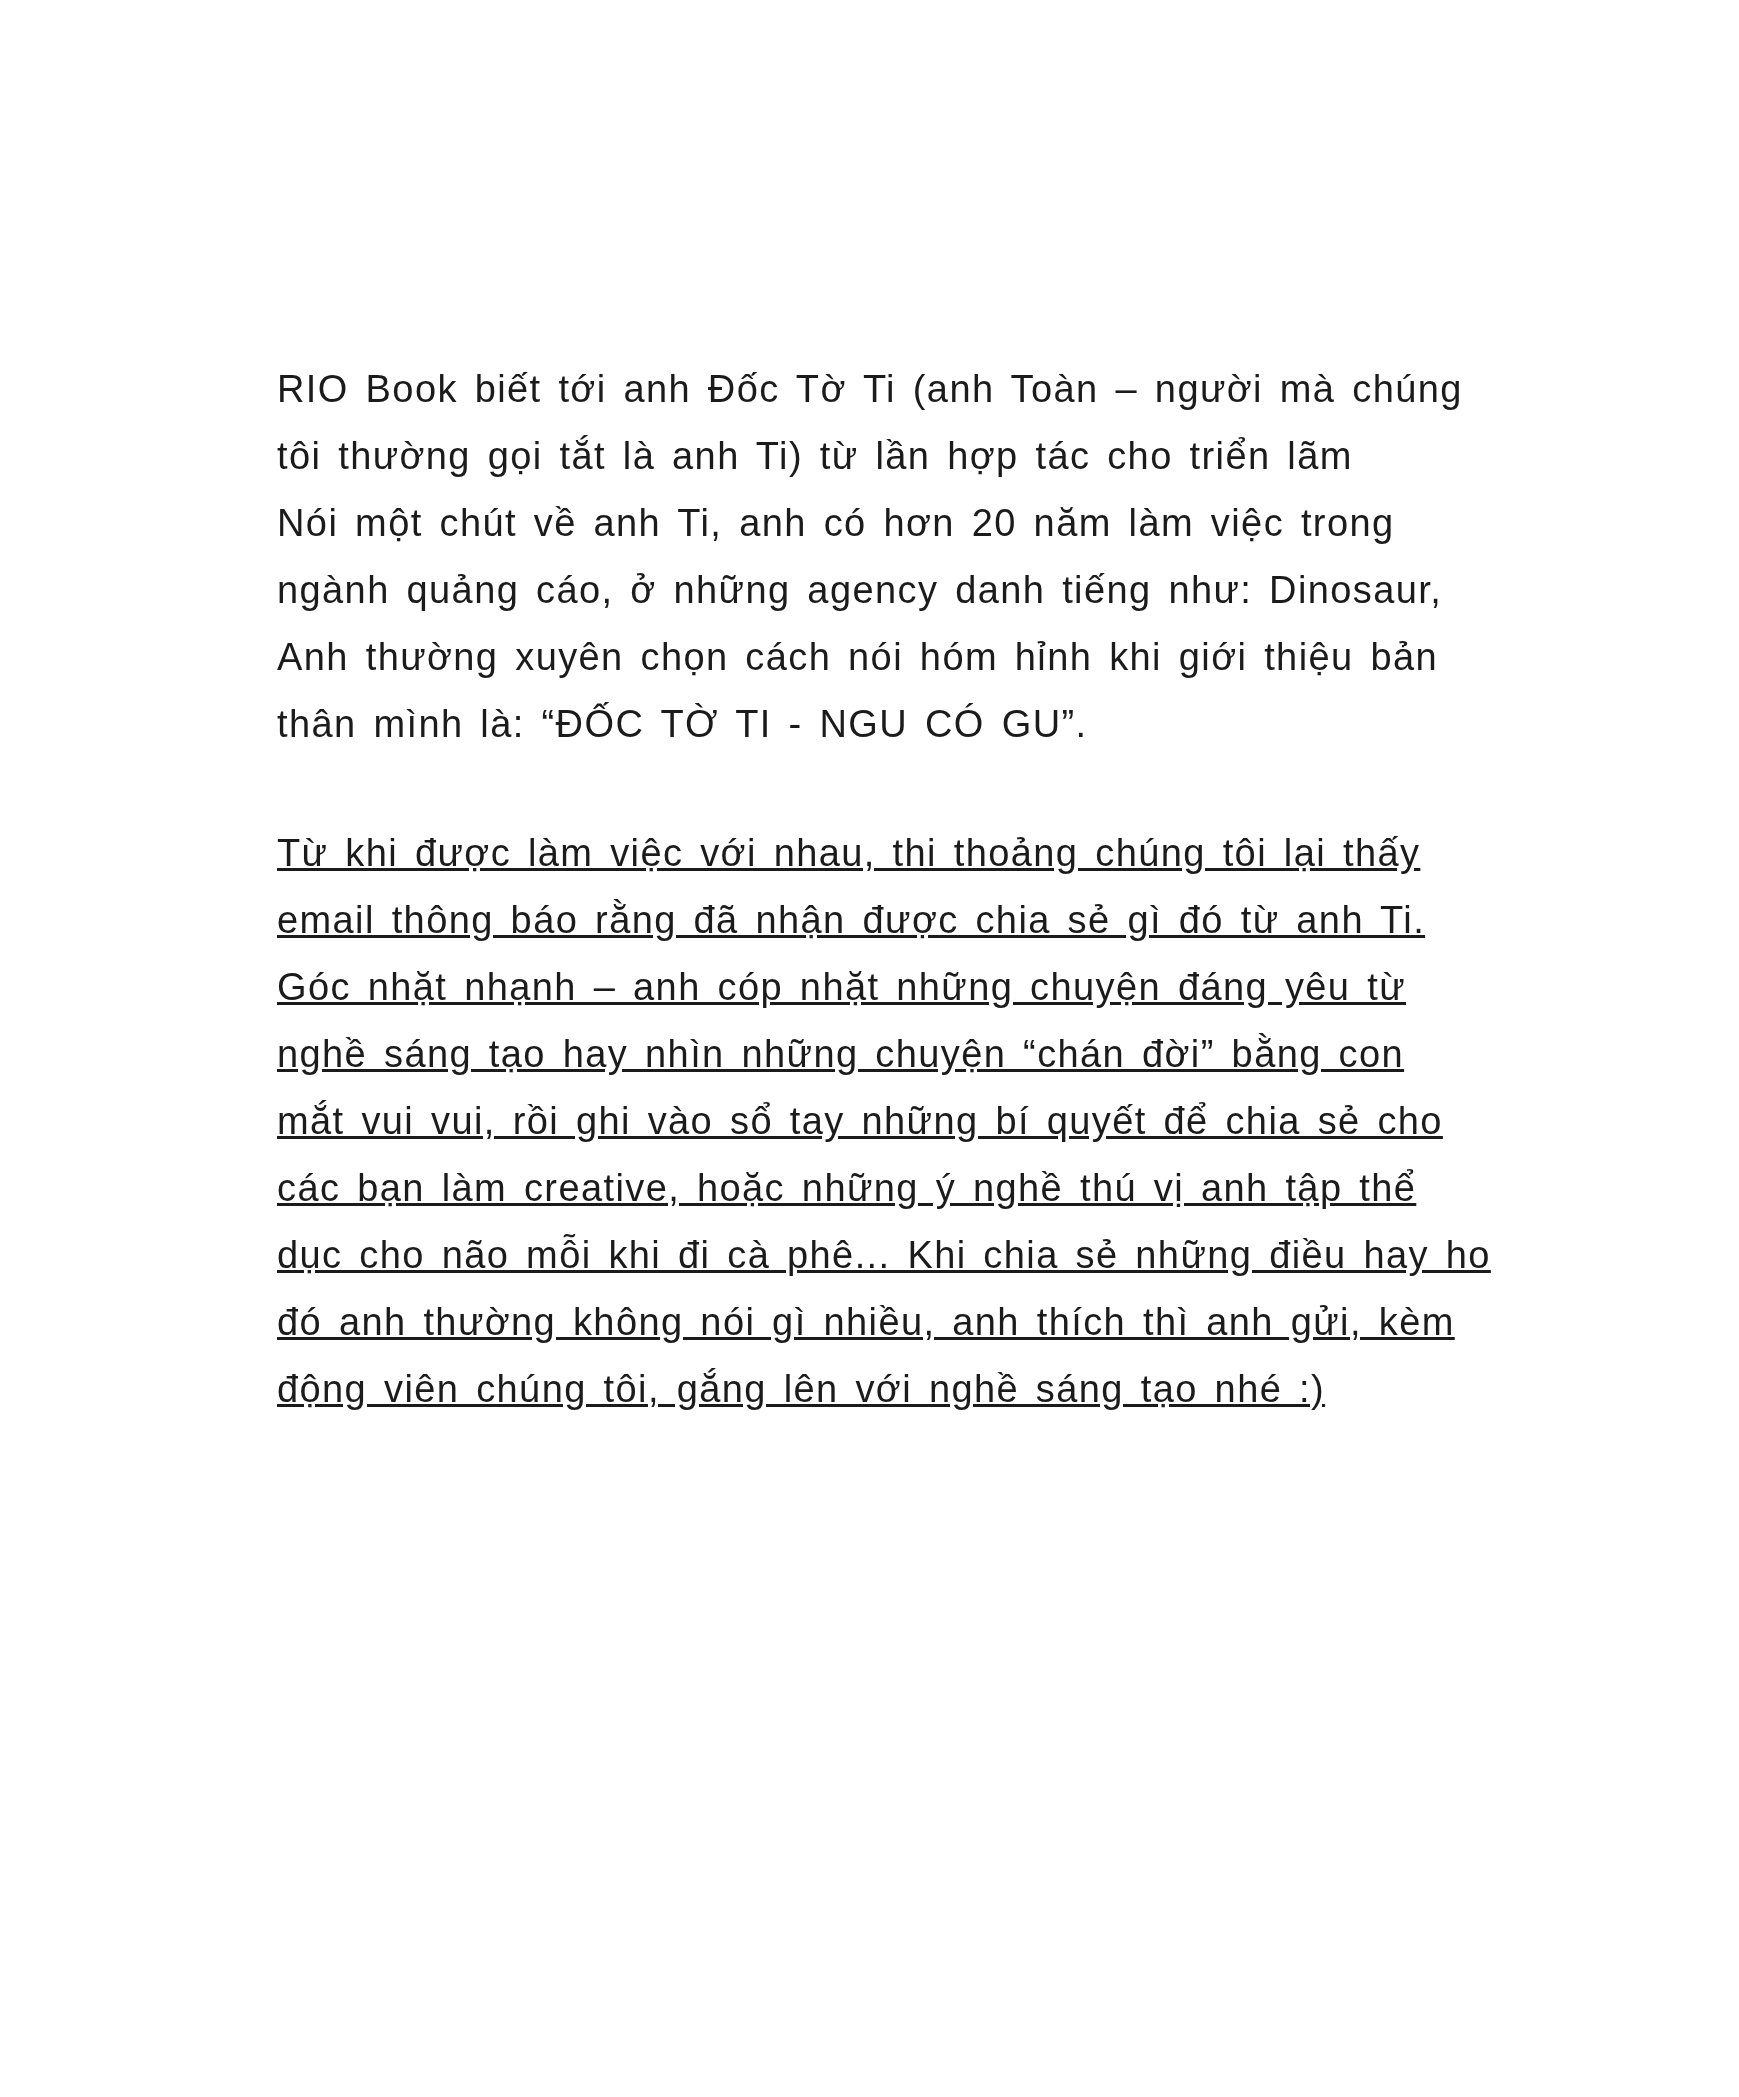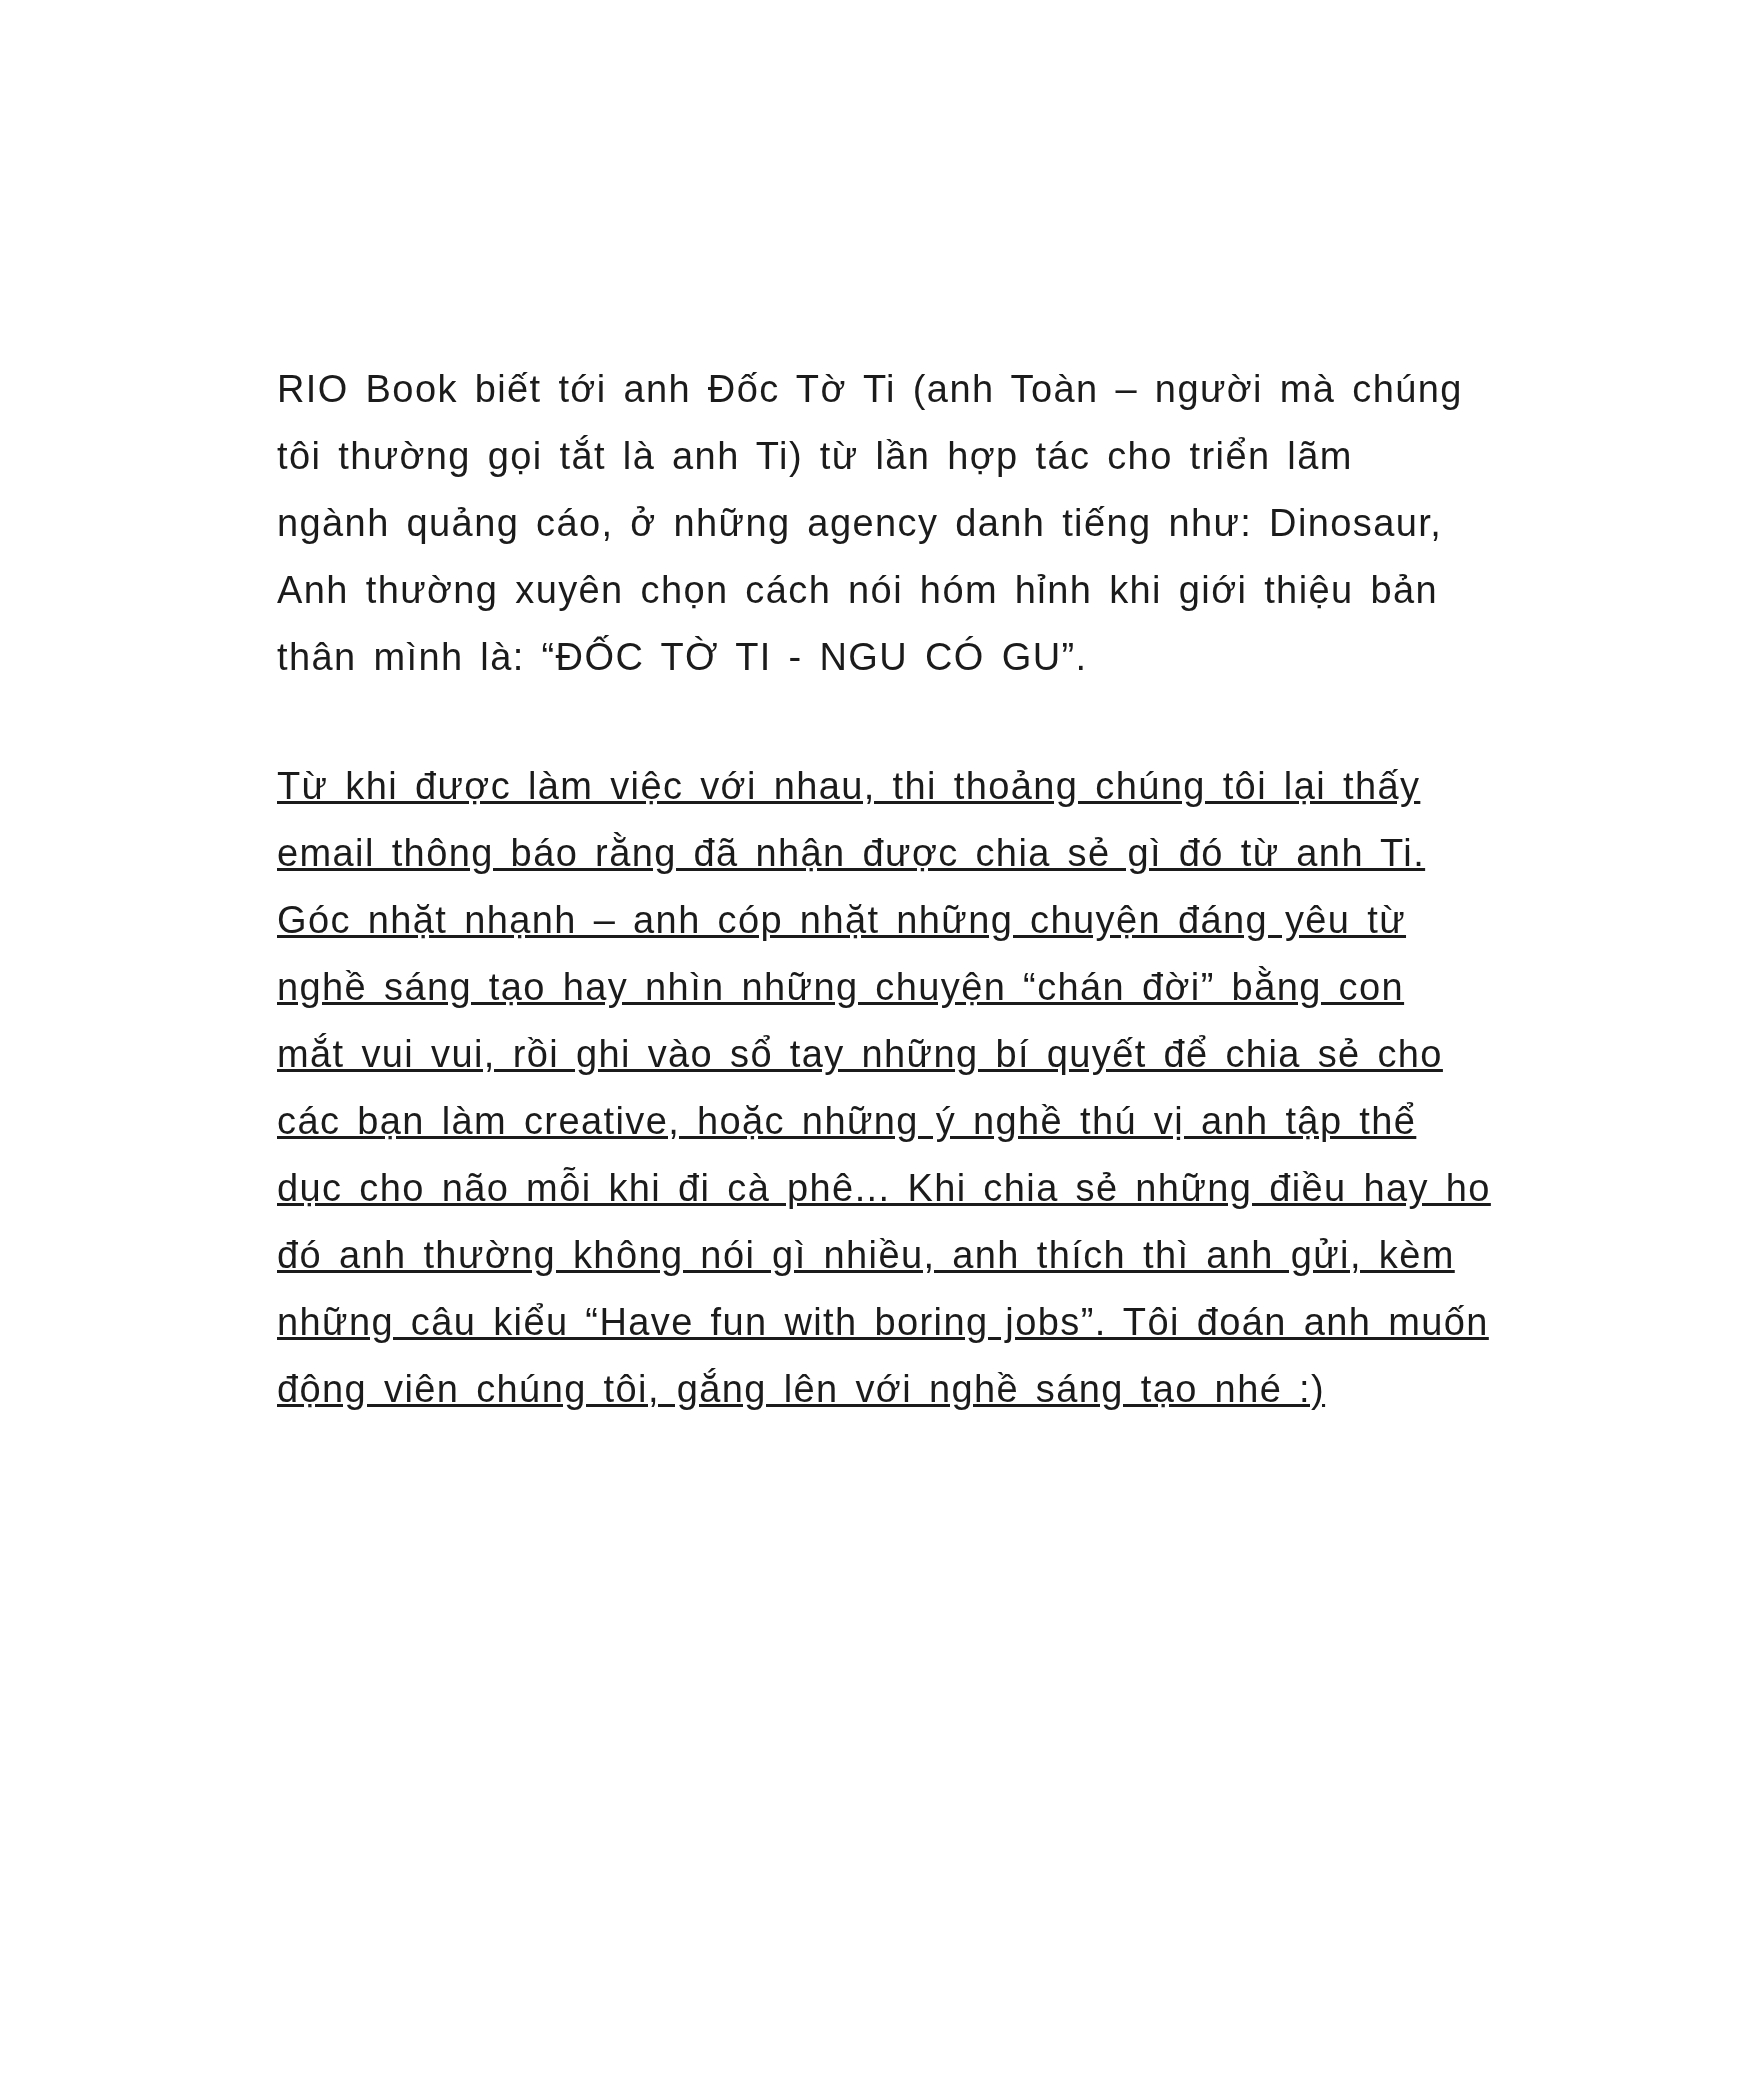--- a/index.html
+++ b/index.html
@@ -41,31 +41,31 @@
   }
 </style>
 </head>
 <body>
 
 <div class="page">
   <div class="text-block">
     <div class="paragraph">
         <div class="line">RIO Book biết tới anh Đốc Tờ Ti (anh Toàn – người mà chúng</div>
         <div class="line">tôi thường gọi tắt là anh Ti) từ lần hợp tác cho triển lãm</div>
+        <div class="line">Nói một chút về anh Ti, anh có hơn 20 năm làm việc trong</div>
         <div class="line">ngành quảng cáo, ở những agency danh tiếng như: Dinosaur,</div>
         <div class="line">Anh thường xuyên chọn cách nói hóm hỉnh khi giới thiệu bản</div>
         <div class="line">thân mình là: “ĐỐC TỜ TI - NGU CÓ GU”.</div>
       </div>
     <div class="paragraph">
         <div class="line">Từ khi được làm việc với nhau, thi thoảng chúng tôi lại thấy</div>
         <div class="line">email thông báo rằng đã nhận được chia sẻ gì đó từ anh Ti.</div>
         <div class="line">Góc nhặt nhạnh – anh cóp nhặt những chuyện đáng yêu từ</div>
         <div class="line">nghề sáng tạo hay nhìn những chuyện “chán đời” bằng con</div>
         <div class="line">mắt vui vui, rồi ghi vào sổ tay những bí quyết để chia sẻ cho</div>
         <div class="line">các bạn làm creative, hoặc những ý nghề thú vị anh tập thể</div>
         <div class="line">dục cho não mỗi khi đi cà phê... Khi chia sẻ những điều hay ho</div>
         <div class="line">đó anh thường không nói gì nhiều, anh thích thì anh gửi, kèm</div>
-        <div class="line">những câu kiểu “Have fun with boring jobs”. Tôi đoán anh muốn</div>
         <div class="line">động viên chúng tôi, gắng lên với nghề sáng tạo nhé :)</div>
       </div>
   </div>
 </div>
 
 
 </body></html>

